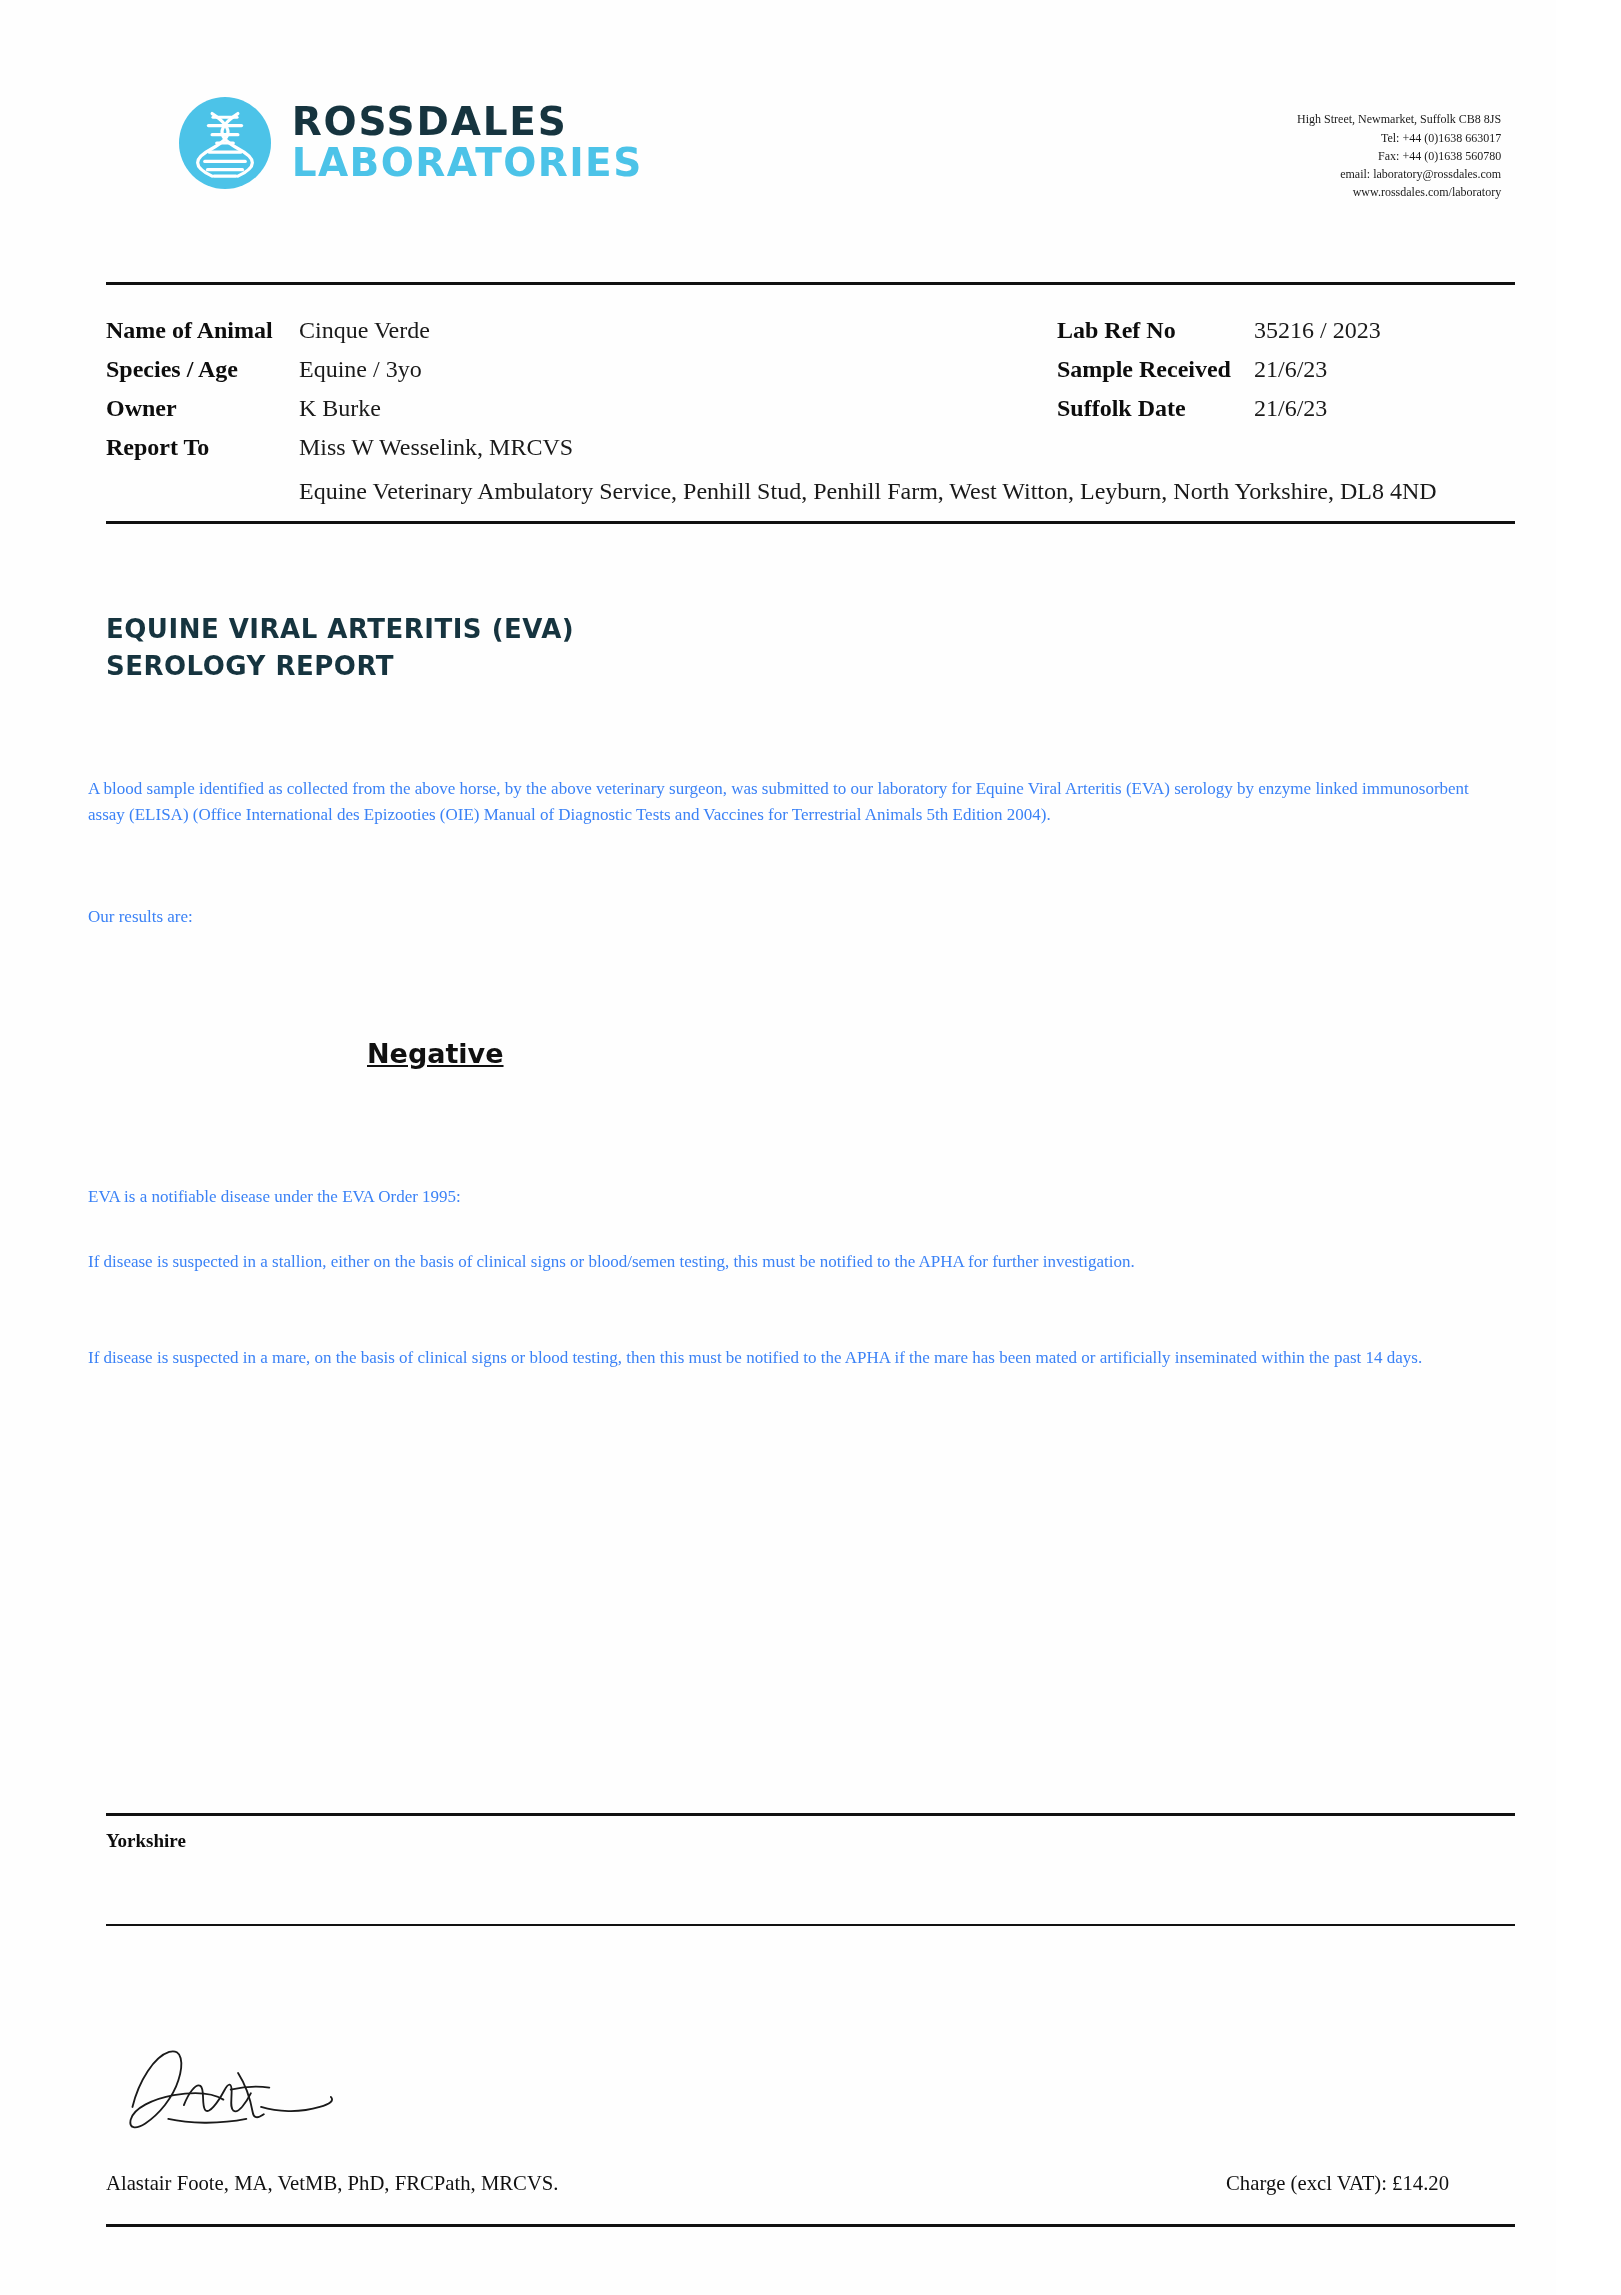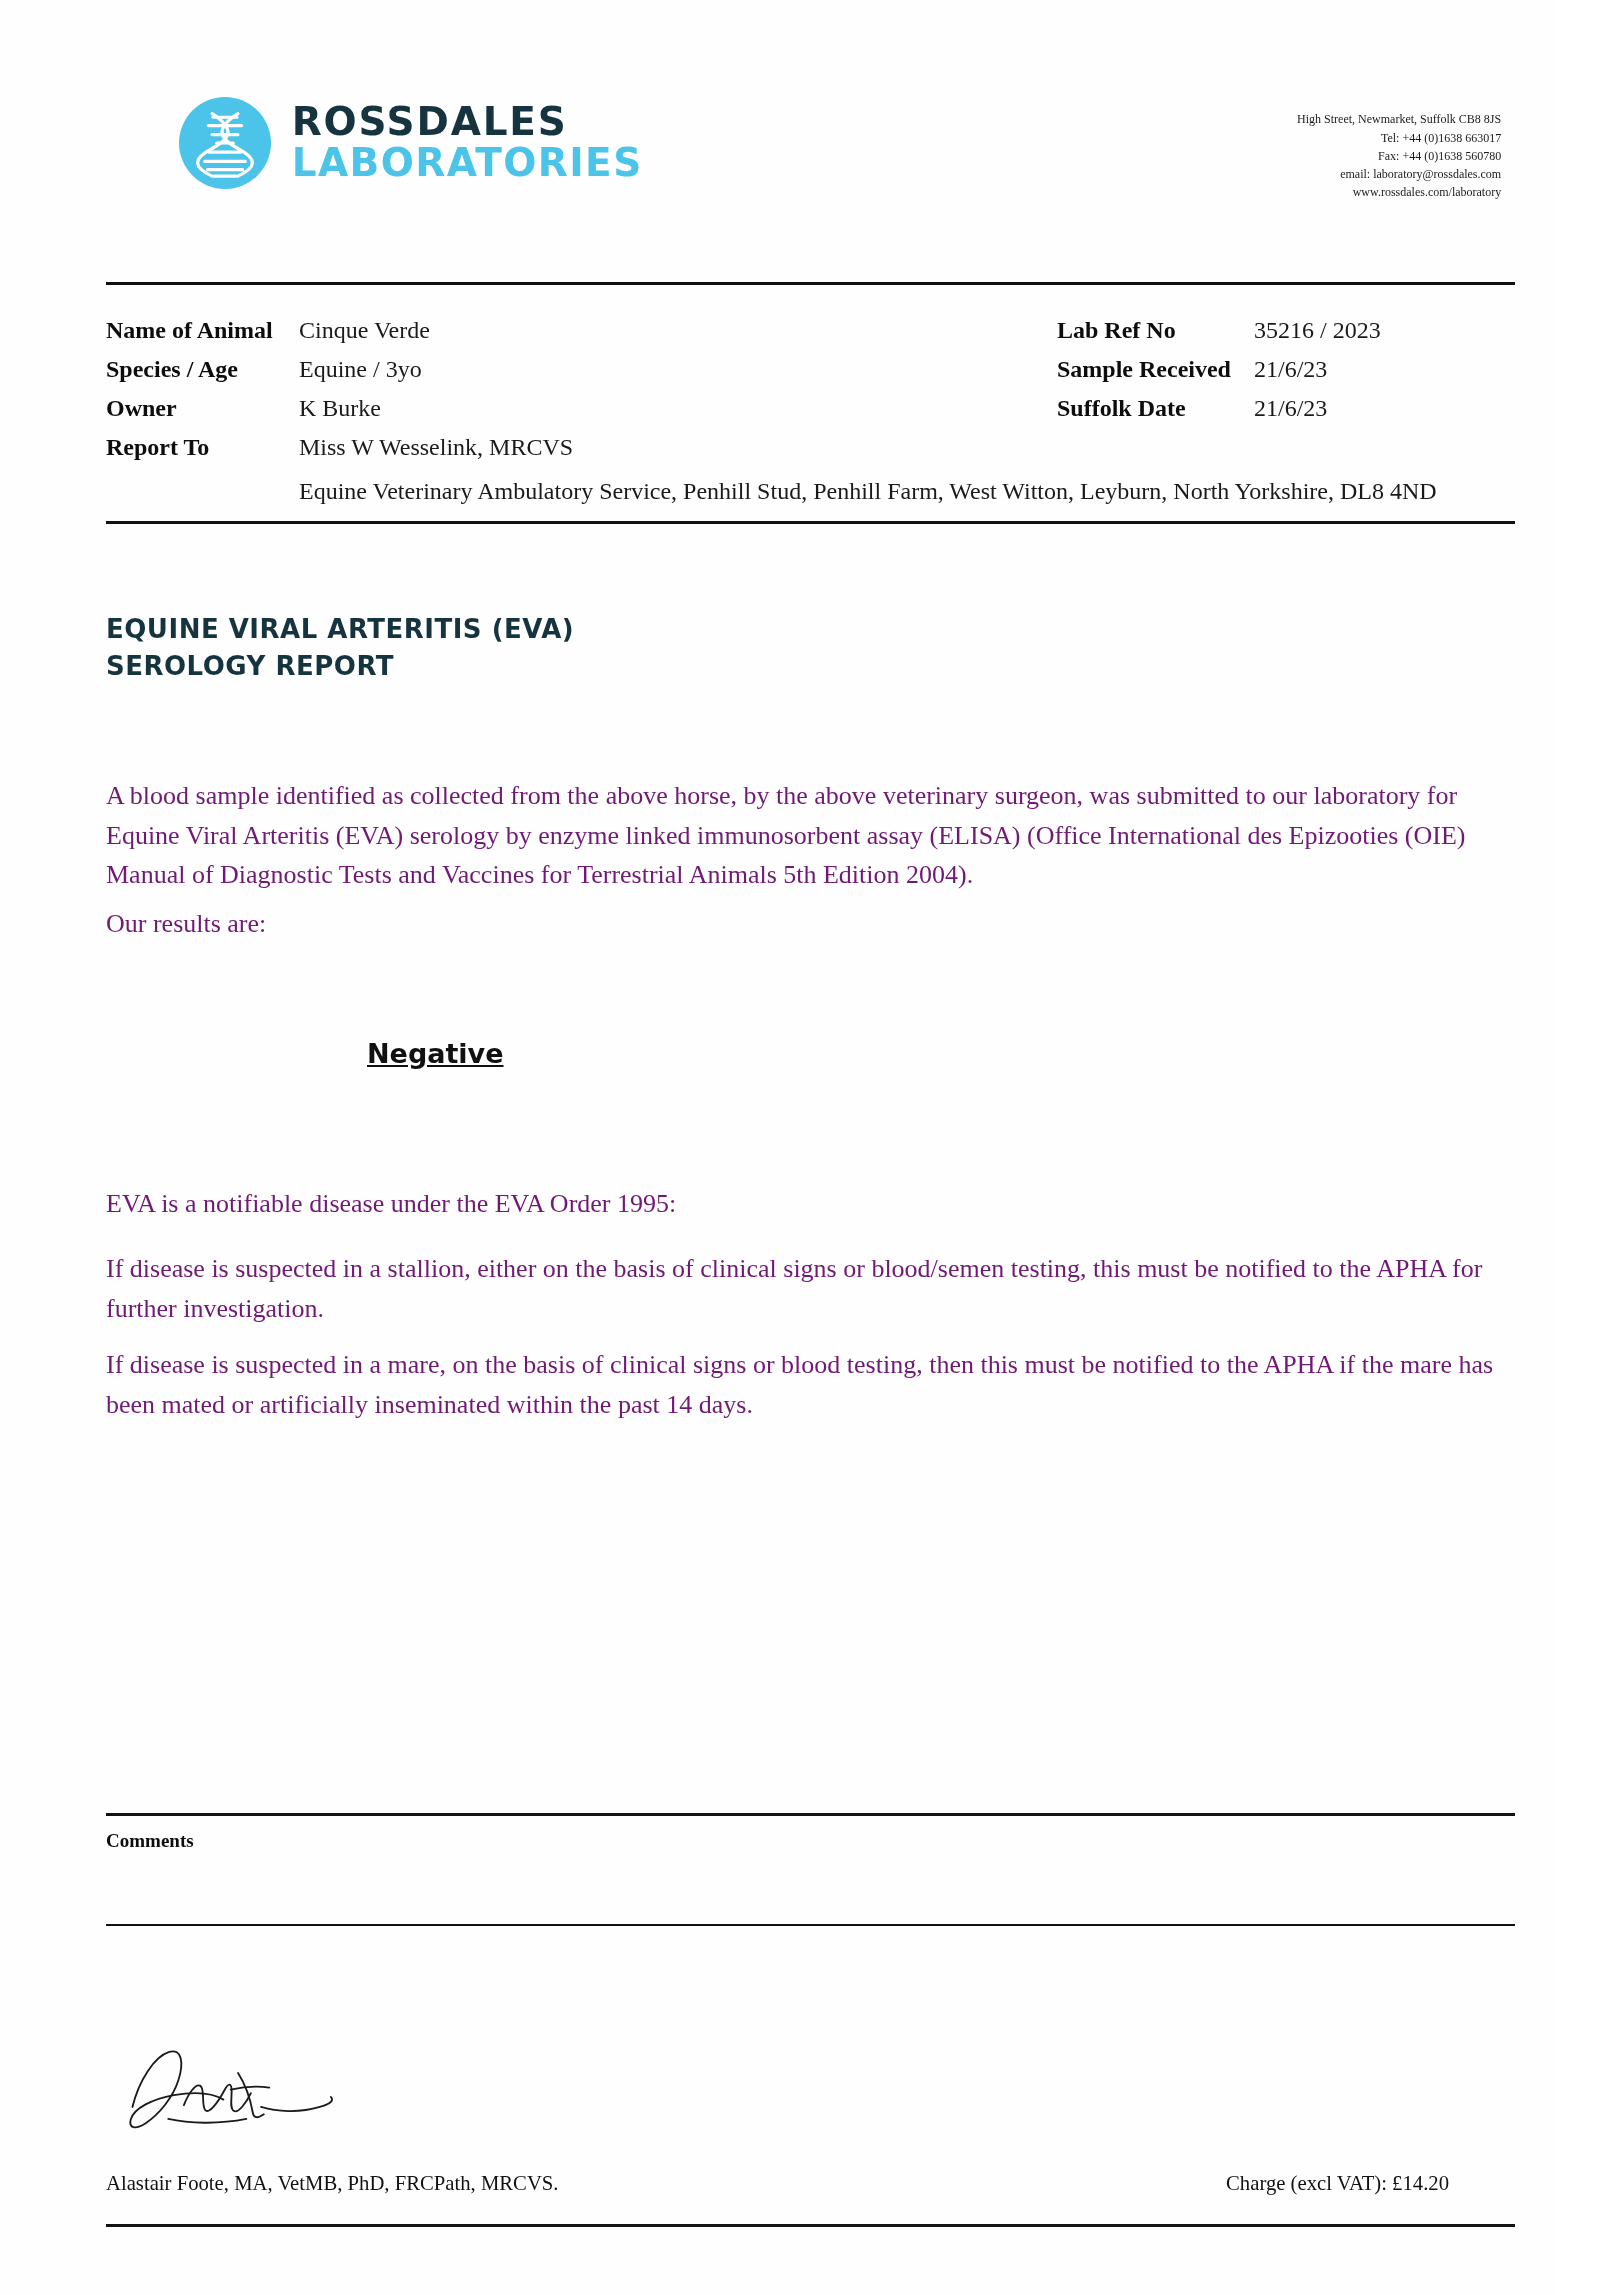--- a/index.html
+++ b/index.html
@@ -133,26 +133,26 @@
     font-weight: bold;
     font-size: 26px;
     letter-spacing: 0.5px;
     color: #16343f;
     line-height: 1.42;
   }
 
   
   .body-text {
     position: absolute;
-    left: 106px;
-    width: 1409px;
-    font-family: "Liberation Serif", serif;
-    font-size: 26px;
+    left: 88px;
+    width: 1409px;
+    font-family: "Liberation Serif", serif;
+    font-size: 17px;
     line-height: 1.52;
-    color: #701a75;
+    color: #3b82f6;
   }
   #p-intro { top: 776px; }
   #p-ours  { top: 904px; }
   .result {
     position: absolute;
     left: 367px;
     top: 1038px;
     font-family: "DejaVu Sans", sans-serif;
     font-weight: bold;
     font-size: 27px;
@@ -275,21 +275,21 @@
   </div>
 
   <div class="body-text" id="p-intro">A blood sample identified as collected from the above horse, by the above veterinary surgeon, was submitted to our laboratory for Equine Viral Arteritis (EVA) serology by enzyme linked immunosorbent assay (ELISA) (Office International des Epizooties (OIE) Manual of Diagnostic Tests and Vaccines for Terrestrial Animals 5th Edition 2004).</div>
   <div class="body-text" id="p-ours">Our results are:</div>
   <div class="result">Negative</div>
   <div class="body-text" id="p-notif">EVA is a notifiable disease under the EVA Order 1995:</div>
   <div class="body-text" id="p-stallion">If disease is suspected in a stallion, either on the basis of clinical signs or blood/semen testing, this must be notified to the APHA for further investigation.</div>
   <div class="body-text" id="p-mare">If disease is suspected in a mare, on the basis of clinical signs or blood testing, then this must be notified to the APHA if the mare has been mated or artificially inseminated within the past 14 days.</div>
 
   <div class="rule thick" style="top:1813px;"></div>
-  <div class="comments-label">Comments</div>
+  <div class="comments-label">Yorkshire</div>
   <div class="rule thin" style="top:1924px;"></div>
 
   <div class="signature">
     <svg width="349" height="115" viewBox="0 0 760 250" aria-hidden="true">
       <g fill="none" stroke="#1a1a1a" stroke-width="4" stroke-linecap="round">
         <path d="M38 150 C 52 92, 86 40, 118 30 C 146 22, 150 54, 138 92 C 126 130, 96 166, 66 186 C 44 200, 30 196, 34 178 C 40 152, 84 132, 128 124 C 176 116, 214 120, 236 134"></path>
         <path d="M150 146 C 160 120, 176 98, 186 104 C 196 110, 188 144, 196 156 C 204 168, 224 140, 238 114 C 248 96, 254 98, 254 116 C 254 136, 250 152, 258 158 C 268 166, 286 140, 296 120"></path>
         <path d="M268 76 C 286 104, 296 140, 300 162 C 302 174, 310 176, 324 166"></path>
         <path d="M252 112 C 280 106, 310 104, 336 108"></path>
         <path d="M318 150 C 352 160, 400 164, 446 150 C 468 144, 478 136, 470 128"></path>

